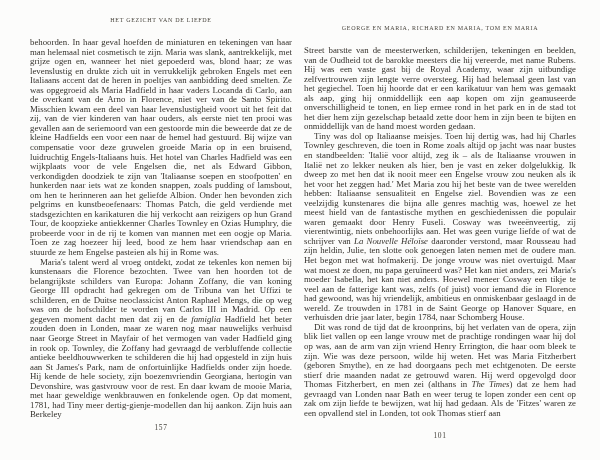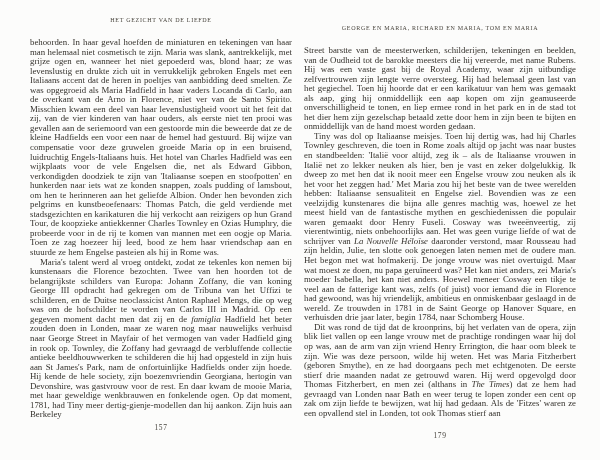--- a/index.html
+++ b/index.html
@@ -76,16 +76,16 @@
     <div class="folio">157</div>
   </div>
 
   <div class="page page-right">
     <div class="running-header">GEORGE EN MARIA, RICHARD EN MARIA, TOM EN MARIA</div>
     <div class="text-block">
         <p><span>Street barstte van de meesterwerken, schilderijen, tekeningen en beelden, van de Oudheid tot de barokke meesters die hij vereerde, met name Rubens. Hij was een vaste gast bij de Royal Academy, waar zijn uitbundige zelfvertrouwen zijn lengte verre oversteeg. Hij had helemaal geen last van het gegiechel. Toen hij hoorde dat er een karikatuur van hem was gemaakt als aap, ging hij onmiddellijk een aap kopen om zijn geamuseerde onverschilligheid te tonen, en liep ermee rond in het park en in de stad tot het dier hem zijn gezelschap betaald zette door hem in zijn been te bijten en onmiddellijk van de hand moest worden gedaan.</span></p>
         <p class="indent"><span>Tiny was dol op Italiaanse meisjes. Toen hij dertig was, had hij Charles Townley geschreven, die toen in Rome zoals altijd op jacht was naar bustes en standbeelden: 'Italië voor altijd, zeg ik – als de Italiaanse vrouwen in Italië net zo lekker neuken als hier, ben je vast en zeker dolgelukkig. Ik dweep zo met hen dat ik nooit meer een Engelse vrouw zou neuken als ik het voor het zeggen had.' Met Maria zou hij het beste van de twee werelden hebben: Italiaanse sensualiteit en Engelse ziel. Bovendien was ze een veelzijdig kunstenares die bijna alle genres machtig was, hoewel ze het meest hield van de fantastische mythen en geschiedenissen die populair waren gemaakt door Henry Fuseli. Cosway was tweeënveertig, zij vierentwintig, niets onbehoorlijks aan. Het was geen vurige liefde of wat de schrijver van </span><i>La Nouvelle Héloïse</i><span> daaronder verstond, maar Rousseau had zijn heldin, Julie, ten slotte ook genoegen laten nemen met de oudere man. Het begon met wat hofmakerij. De jonge vrouw was niet overtuigd. Maar wat moest ze doen, nu papa geruïneerd was? Het kan niet anders, zei Maria's moeder Isabella, het kan niet anders. Hoewel meneer Cosway een tikje te veel aan de fatterige kant was, zelfs (of juist) voor iemand die in Florence had gewoond, was hij vriendelijk, ambitieus en onmiskenbaar geslaagd in de wereld. Ze trouwden in 1781 in de Saint George op Hanover Square, en verhuisden drie jaar later, begin 1784, naar Schomberg House.</span></p>
         <p class="indent"><span>Dit was rond de tijd dat de kroonprins, bij het verlaten van de opera, zijn blik liet vallen op een lange vrouw met de prachtige rondingen waar hij dol op was, aan de arm van zijn vriend Henry Errington, die haar oom bleek te zijn. Wie was deze persoon, wilde hij weten. Het was Maria Fitzherbert (geboren Smythe), en ze had doorgaans pech met echtgenoten. De eerste stierf drie maanden nadat ze getrouwd waren. Hij werd opgevolgd door Thomas Fitzherbert, en men zei (althans in </span><i>The Times</i><span>) dat ze hem had gevraagd van Londen naar Bath en weer terug te lopen zonder een cent op zak om zijn liefde te bewijzen, wat hij had gedaan. Als de 'Fitzes' waren ze een opvallend stel in Londen, tot ook Thomas stierf aan</span></p>
       </div>
-    <div class="folio">179</div>
+    <div class="folio">101</div>
   </div>
 
 </div>
 
 </body></html>

